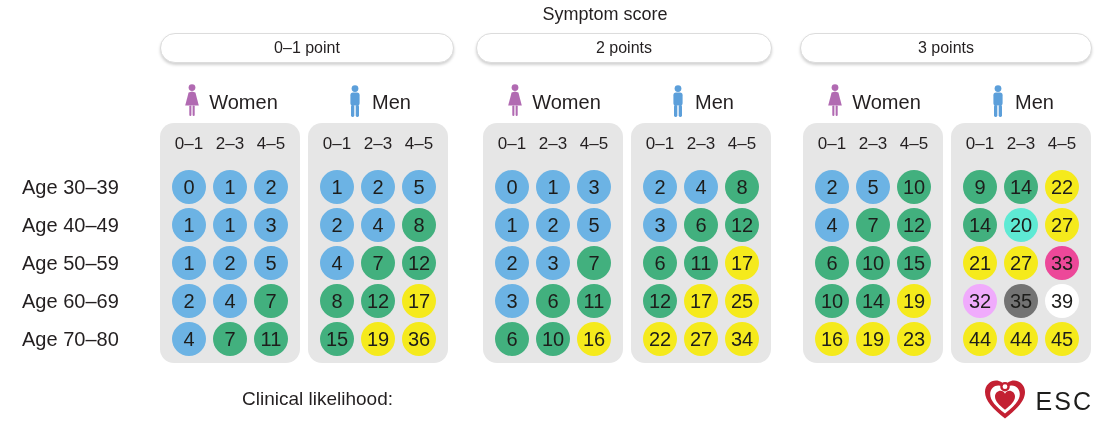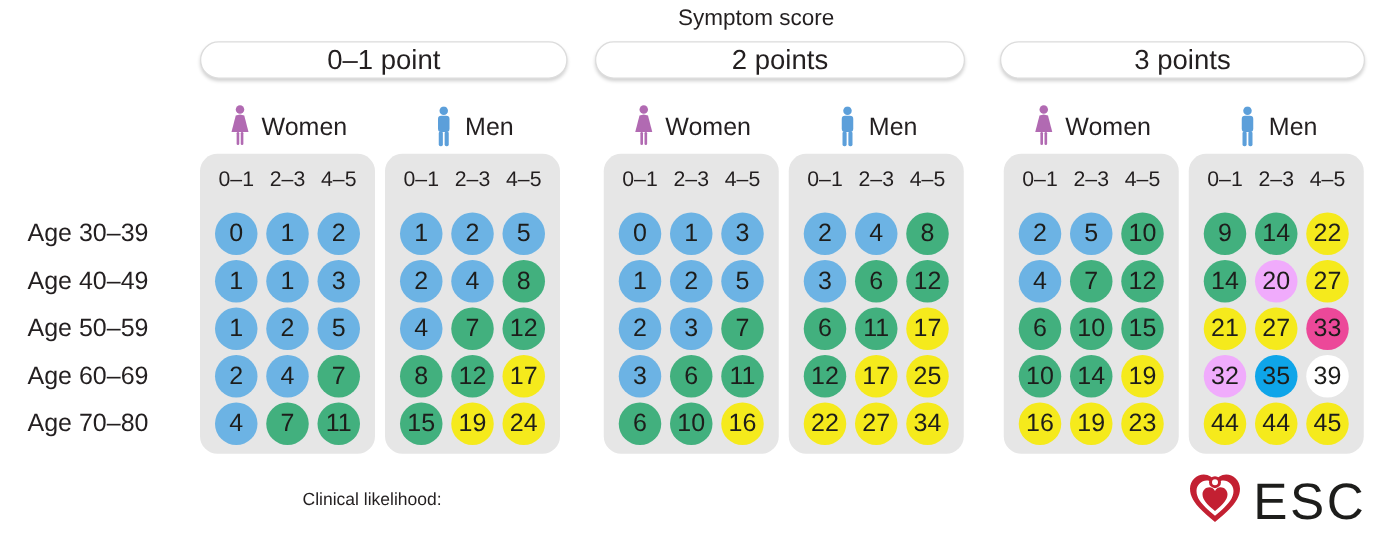--- a/index.html
+++ b/index.html
@@ -8,21 +8,21 @@
     font-family:"Liberation Sans",sans-serif;color:#231f20;overflow:hidden;
   }
   .title{
     position:absolute;top:4px;left:460px;width:290px;text-align:center;
     font-size:18px;
   }
   .pill{
     position:absolute;top:33px;height:28px;background:#fff;
     border:1px solid #dcdcdc;border-radius:16px;
     box-shadow:0 2px 3px rgba(0,0,0,0.18);
-    display:flex;align-items:center;justify-content:center;font-size:22px;
+    display:flex;align-items:center;justify-content:center;font-size:16px;
   }
   .gender-header{
     position:absolute;top:80px;width:140px;height:38px;
     display:flex;align-items:flex-end;justify-content:center;gap:7px;
   }
   .gender-header .gname{font-size:20px;margin-bottom:4px;}
   .gicon{display:block;}
   .gbox{
     position:absolute;top:123px;width:140px;height:240px;
     background:#e6e6e6;border-radius:14px;
@@ -45,29 +45,29 @@
     font-size:20px;font-weight:bold;line-height:25px;
   }
   .age-label{
     position:absolute;left:22px;width:130px;height:24px;line-height:24px;
     font-size:20px;
   }
   .legend{
     position:absolute;left:242px;top:384px;height:30px;
     display:flex;align-items:center;
   }
-  .legend-label{font-size:14px;margin-right:32px;}
+  .legend-label{font-size:19px;margin-right:32px;}
   .legend-item{display:flex;align-items:center;margin-right:24px;}
   .legend-dot{width:17px;height:17px;border-radius:50%;margin-right:6px;flex:0 0 auto;}
   .legend-item-label{font-size:19px;}
   .logo{
     position:absolute;right:10px;top:376px;height:50px;
     display:flex;align-items:center;gap:8px;
   }
-  .logo-text{font-size:41px;letter-spacing:2px;color:#1d1d1b;}
+  .logo-text{font-size:25px;letter-spacing:2px;color:#1d1d1b;}
 </style>
 </head>
 <body>
 
 <div class="canvas">
   <div class="title">Symptom score</div>
   <div id="age-labels">
       <div class="age-label" style="top: 175px;">Age 30–39</div>
       <div class="age-label" style="top: 213px;">Age 40–49</div>
       <div class="age-label" style="top: 251px;">Age 50–59</div>
@@ -210,21 +210,21 @@
             </div>
           </div>
           <div class="crow">
             <div class="cell">
               <div class="circle" style="background: rgb(66, 176, 126);">15</div>
             </div>
             <div class="cell">
               <div class="circle" style="background: rgb(245, 234, 28);">19</div>
             </div>
             <div class="cell">
-              <div class="circle" style="background: rgb(245, 234, 28);">24</div>
+              <div class="circle" style="background: rgb(245, 234, 28);">36</div>
             </div>
           </div>
         </div>
       </div>
       <div class="pill" style="left: 476px; width: 294px; text-align: right;">2 points</div>
       <div class="gender-header" style="left: 483px;">
         <svg class="gicon" width="20" height="34" viewBox="0 0 20 34">
           <circle cx="10" cy="3.6" r="3.4" fill="#B16AB2"></circle>
           <polygon points="10,7.6 13.4,8.4 16.8,21.5 3.2,21.5 6.6,8.4" fill="#B16AB2"></polygon>
           <rect x="7.3" y="21.5" width="2.1" height="10.5" rx="1" fill="#B16AB2"></rect>
@@ -468,21 +468,21 @@
             </div>
             <div class="cell">
               <div class="circle" style="background: rgb(245, 234, 28);">22</div>
             </div>
           </div>
           <div class="crow">
             <div class="cell">
               <div class="circle" style="background: rgb(66, 176, 126);">14</div>
             </div>
             <div class="cell">
-              <div class="circle" style="background: #f0abfc; text-align: center;">20</div>
+              <div class="circle" style="background: #5eead4; text-align: center;">20</div>
             </div>
             <div class="cell">
               <div class="circle" style="background: rgb(245, 234, 28);">27</div>
             </div>
           </div>
           <div class="crow">
             <div class="cell">
               <div class="circle" style="background: rgb(245, 234, 28);">21</div>
             </div>
             <div class="cell">
@@ -490,21 +490,21 @@
             </div>
             <div class="cell">
               <div class="circle" style="background: #ec4899;">33</div>
             </div>
           </div>
           <div class="crow">
             <div class="cell">
               <div class="circle" style="background: #f0abfc;">32</div>
             </div>
             <div class="cell">
-              <div class="circle" style="background: #0ea5e9;">35</div>
+              <div class="circle" style="background: #737373;">35</div>
             </div>
             <div class="cell">
               <div class="circle" style="background: #ffffff;">39</div>
             </div>
           </div>
           <div class="crow">
             <div class="cell">
               <div class="circle" style="background: rgb(245, 234, 28);">44</div>
             </div>
             <div class="cell">

